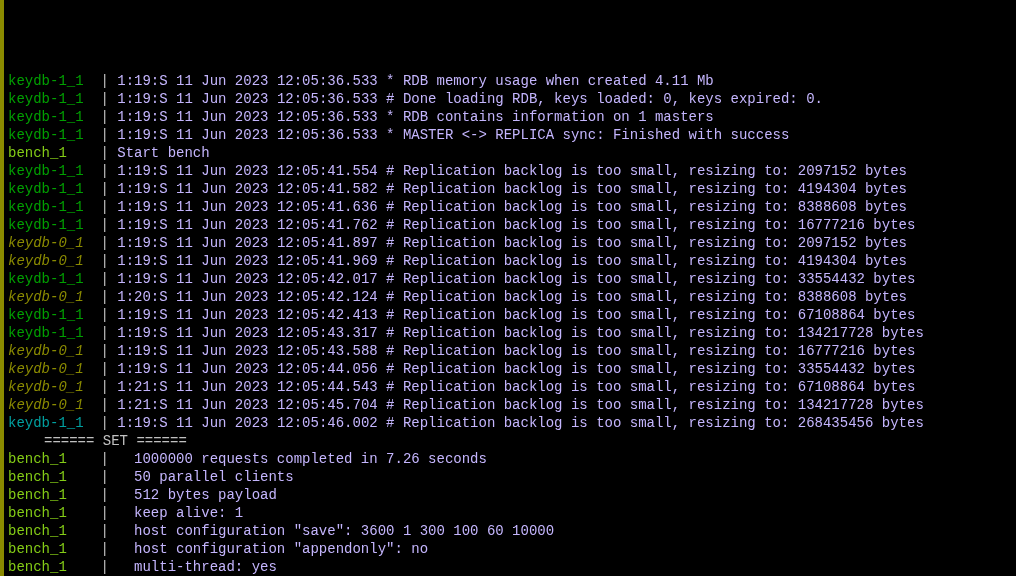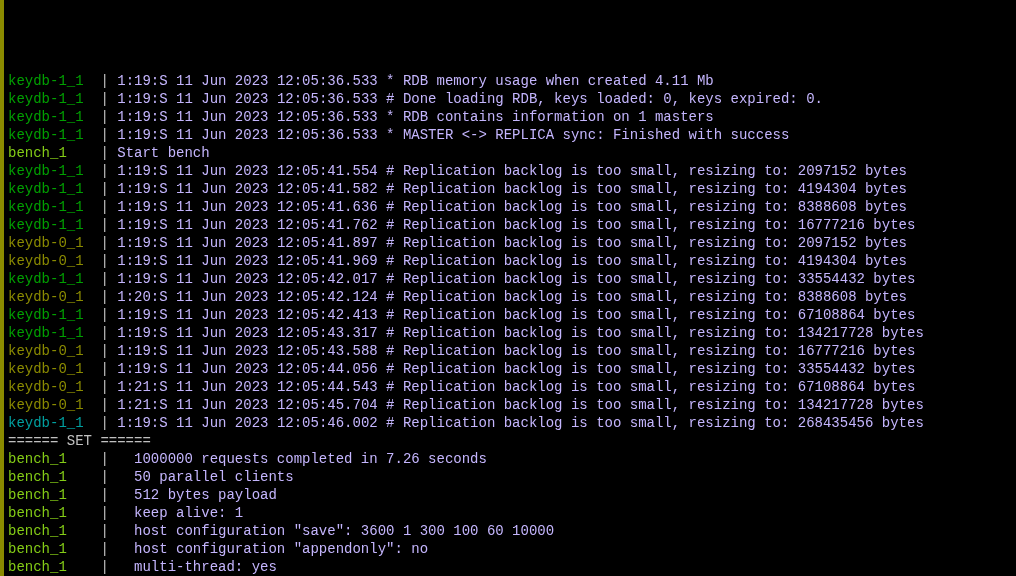--- a/index.html
+++ b/index.html
@@ -18,38 +18,40 @@
       overflow: hidden;
       width: 1016px;
       height: 576px;
       padding-left: 4px;
     }
     .line {
       display: flex;
     }
     .keydb-0 {
       color: #8b8b00;
+      font-style: italic;
     }
     .keydb-1 {
       color: #00a000;
     }
     .keydb-last {
       color: #00a0a0;
     }
     .bench {
       color: #84cc16;
     }
     .sep {
       color: #c0c0c0;
     }
     .text {
       color: #c4b5fd;
     }
     .header-line {
       color: #c0c0c0;
+      margin-left: 36px;
     }
   </style>
 </head>
 <body>
 
 
 
 <div id="terminal"><div class="line"><span class="keydb-1">keydb-1_1</span><span class="sep">  </span><span class="sep">| </span><span class="text">1:19:S 11 Jun 2023 12:05:36.533 * RDB memory usage when created 4.11 Mb</span></div><div class="line"><span class="keydb-1">keydb-1_1</span><span class="sep">  </span><span class="sep">| </span><span class="text">1:19:S 11 Jun 2023 12:05:36.533 # Done loading RDB, keys loaded: 0, keys expired: 0.</span></div><div class="line"><span class="keydb-1">keydb-1_1</span><span class="sep">  </span><span class="sep">| </span><span class="text">1:19:S 11 Jun 2023 12:05:36.533 * RDB contains information on 1 masters</span></div><div class="line"><span class="keydb-1">keydb-1_1</span><span class="sep">  </span><span class="sep">| </span><span class="text">1:19:S 11 Jun 2023 12:05:36.533 * MASTER &lt;-&gt; REPLICA sync: Finished with success</span></div><div class="line"><span class="bench">bench_1</span><span class="sep">    </span><span class="sep">| </span><span class="text">Start bench</span></div><div class="line"><span class="keydb-1">keydb-1_1</span><span class="sep">  </span><span class="sep">| </span><span class="text">1:19:S 11 Jun 2023 12:05:41.554 # Replication backlog is too small, resizing to: 2097152 bytes</span></div><div class="line"><span class="keydb-1">keydb-1_1</span><span class="sep">  </span><span class="sep">| </span><span class="text">1:19:S 11 Jun 2023 12:05:41.582 # Replication backlog is too small, resizing to: 4194304 bytes</span></div><div class="line"><span class="keydb-1">keydb-1_1</span><span class="sep">  </span><span class="sep">| </span><span class="text">1:19:S 11 Jun 2023 12:05:41.636 # Replication backlog is too small, resizing to: 8388608 bytes</span></div><div class="line"><span class="keydb-1">keydb-1_1</span><span class="sep">  </span><span class="sep">| </span><span class="text">1:19:S 11 Jun 2023 12:05:41.762 # Replication backlog is too small, resizing to: 16777216 bytes</span></div><div class="line"><span class="keydb-0">keydb-0_1</span><span class="sep">  </span><span class="sep">| </span><span class="text">1:19:S 11 Jun 2023 12:05:41.897 # Replication backlog is too small, resizing to: 2097152 bytes</span></div><div class="line"><span class="keydb-0">keydb-0_1</span><span class="sep">  </span><span class="sep">| </span><span class="text">1:19:S 11 Jun 2023 12:05:41.969 # Replication backlog is too small, resizing to: 4194304 bytes</span></div><div class="line"><span class="keydb-1">keydb-1_1</span><span class="sep">  </span><span class="sep">| </span><span class="text">1:19:S 11 Jun 2023 12:05:42.017 # Replication backlog is too small, resizing to: 33554432 bytes</span></div><div class="line"><span class="keydb-0">keydb-0_1</span><span class="sep">  </span><span class="sep">| </span><span class="text">1:20:S 11 Jun 2023 12:05:42.124 # Replication backlog is too small, resizing to: 8388608 bytes</span></div><div class="line"><span class="keydb-1">keydb-1_1</span><span class="sep">  </span><span class="sep">| </span><span class="text">1:19:S 11 Jun 2023 12:05:42.413 # Replication backlog is too small, resizing to: 67108864 bytes</span></div><div class="line"><span class="keydb-1">keydb-1_1</span><span class="sep">  </span><span class="sep">| </span><span class="text">1:19:S 11 Jun 2023 12:05:43.317 # Replication backlog is too small, resizing to: 134217728 bytes</span></div><div class="line"><span class="keydb-0">keydb-0_1</span><span class="sep">  </span><span class="sep">| </span><span class="text">1:19:S 11 Jun 2023 12:05:43.588 # Replication backlog is too small, resizing to: 16777216 bytes</span></div><div class="line"><span class="keydb-0">keydb-0_1</span><span class="sep">  </span><span class="sep">| </span><span class="text">1:19:S 11 Jun 2023 12:05:44.056 # Replication backlog is too small, resizing to: 33554432 bytes</span></div><div class="line"><span class="keydb-0">keydb-0_1</span><span class="sep">  </span><span class="sep">| </span><span class="text">1:21:S 11 Jun 2023 12:05:44.543 # Replication backlog is too small, resizing to: 67108864 bytes</span></div><div class="line"><span class="keydb-0">keydb-0_1</span><span class="sep">  </span><span class="sep">| </span><span class="text">1:21:S 11 Jun 2023 12:05:45.704 # Replication backlog is too small, resizing to: 134217728 bytes</span></div><div class="line"><span class="keydb-last">keydb-1_1</span><span class="sep">  </span><span class="sep">| </span><span class="text">1:19:S 11 Jun 2023 12:05:46.002 # Replication backlog is too small, resizing to: 268435456 bytes</span></div><div class="line"><span class="header-line">====== SET ======</span></div><div class="line"><span class="bench">bench_1</span><span class="sep">    </span><span class="sep">|   </span><span class="text">1000000 requests completed in 7.26 seconds</span></div><div class="line"><span class="bench">bench_1</span><span class="sep">    </span><span class="sep">|   </span><span class="text">50 parallel clients</span></div><div class="line"><span class="bench">bench_1</span><span class="sep">    </span><span class="sep">|   </span><span class="text">512 bytes payload</span></div><div class="line"><span class="bench">bench_1</span><span class="sep">    </span><span class="sep">|   </span><span class="text">keep alive: 1</span></div><div class="line"><span class="bench">bench_1</span><span class="sep">    </span><span class="sep">|   </span><span class="text">host configuration "save": 3600 1 300 100 60 10000</span></div><div class="line"><span class="bench">bench_1</span><span class="sep">    </span><span class="sep">|   </span><span class="text">host configuration "appendonly": no</span></div><div class="line"><span class="bench">bench_1</span><span class="sep">    </span><span class="sep">|   </span><span class="text">multi-thread: yes</span></div></div>
 
 

